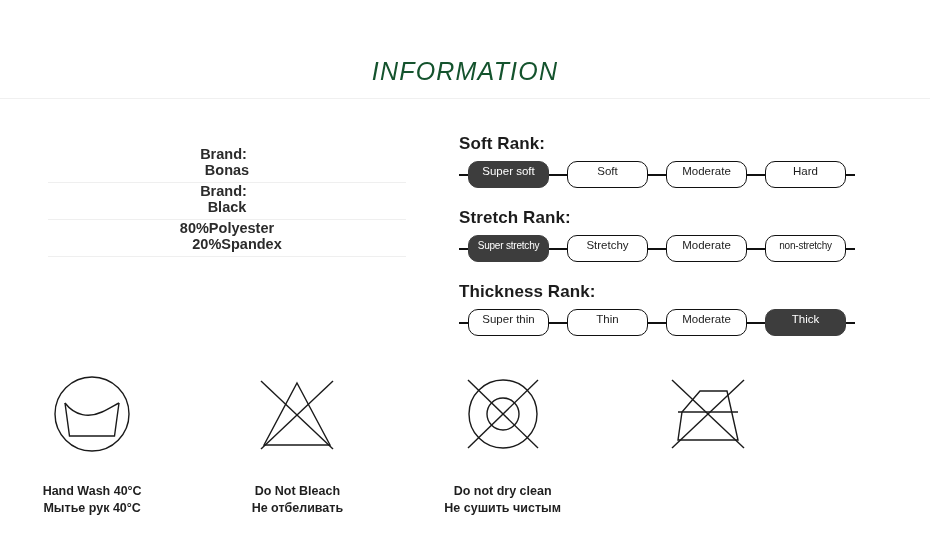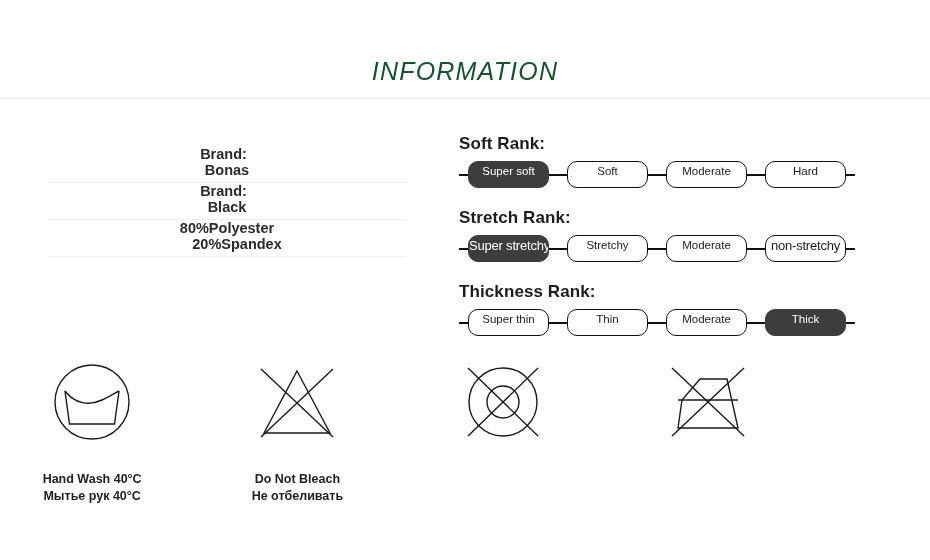--- a/index.html
+++ b/index.html
@@ -105,26 +105,26 @@
     font-size: 11.5px;
     box-sizing: border-box;
     overflow: hidden;
     white-space: nowrap;
   }
   .pill.active {
     background: #3d3d3d;
     color: #ffffff;
     border-color: #3d3d3d;
   }
-  .pill.tight { font-size: 13px; letter-spacing: -0.2px; }
+  .pill.tight { font-size: 10px; letter-spacing: -0.2px; }
 
   
   .care-row {
     position: absolute;
-    left: 0; top: 352px;
+    left: 0; top: 364px;
     width: 800px;
     display: flex;
     gap: 21px;
   }
   .care-item {
     flex: 1 1 0;
     display: flex;
     flex-direction: column;
     align-items: center;
   }
@@ -244,20 +244,24 @@
     </div>
   </div>
 
   <div class="care-item">
     <svg class="care-icon" viewBox="0 0 100 100">
       <circle cx="50" cy="50" r="34" fill="none" stroke="#1a1a1a" stroke-width="1.4"></circle>
       <circle cx="50" cy="50" r="16" fill="none" stroke="#1a1a1a" stroke-width="1.4"></circle>
       <line x1="15" y1="16" x2="85" y2="84" stroke="#1a1a1a" stroke-width="1.4"></line>
       <line x1="85" y1="16" x2="15" y2="84" stroke="#1a1a1a" stroke-width="1.4"></line>
     </svg>
+    <div class="care-caption">
+      <div>Do not dry clean</div>
+      <div>Не сушить чистым</div>
+    </div>
   </div>
 
   <div class="care-item">
     <svg class="care-icon" viewBox="0 0 100 100">
       <path d="M42 27 L69 27 L80 76 L20 76 L24 48 Z" fill="none" stroke="#1a1a1a" stroke-width="1.4"></path>
       <line x1="20" y1="48" x2="80" y2="48" stroke="#1a1a1a" stroke-width="1.4"></line>
       <line x1="14" y1="16" x2="86" y2="84" stroke="#1a1a1a" stroke-width="1.4"></line>
       <line x1="86" y1="16" x2="14" y2="84" stroke="#1a1a1a" stroke-width="1.4"></line>
     </svg>
   </div>

